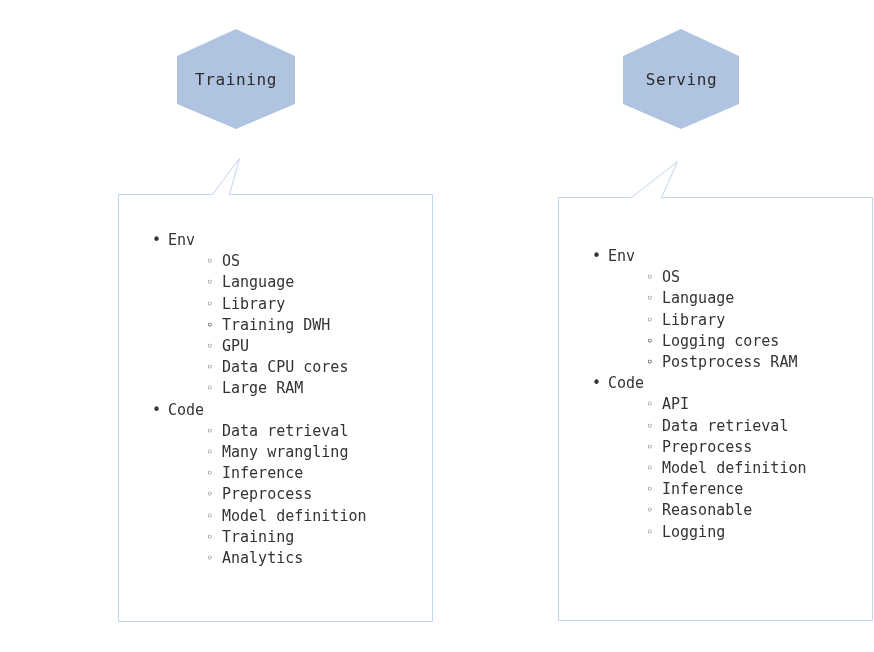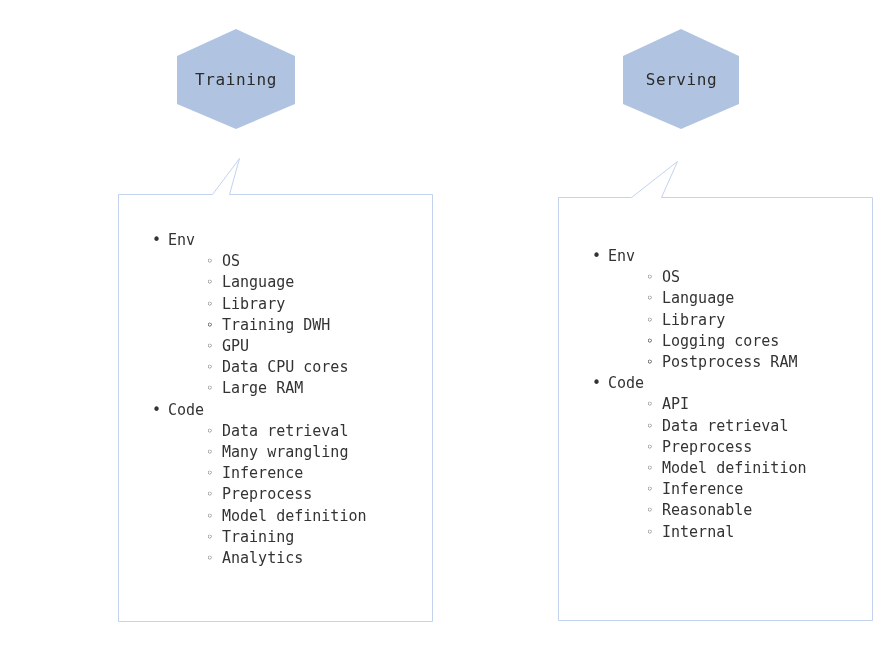--- a/index.html
+++ b/index.html
@@ -191,21 +191,21 @@
         <li>
           <span class="b1">•</span>
           <span class="item-text">Code</span>
           <ul class="lvl2">
             <li><span class="b2">◦</span><span class="item-text">API</span></li>
             <li><span class="b2">◦</span><span class="item-text">Data retrieval</span></li>
             <li><span class="b2">◦</span><span class="item-text">Preprocess</span></li>
             <li><span class="b2">◦</span><span class="item-text">Model definition</span></li>
             <li><span class="b2">◦</span><span class="item-text">Inference</span></li>
             <li><span class="b2">◦</span><span class="item-text">Reasonable</span></li>
-            <li><span class="b2">◦</span><span class="item-text">Internal</span></li>
+            <li><span class="b2">◦</span><span class="item-text">Logging</span></li>
           </ul>
         </li>
 
       </ul>
     </div>
   </div>
 
 </div>
 
 </body></html>

